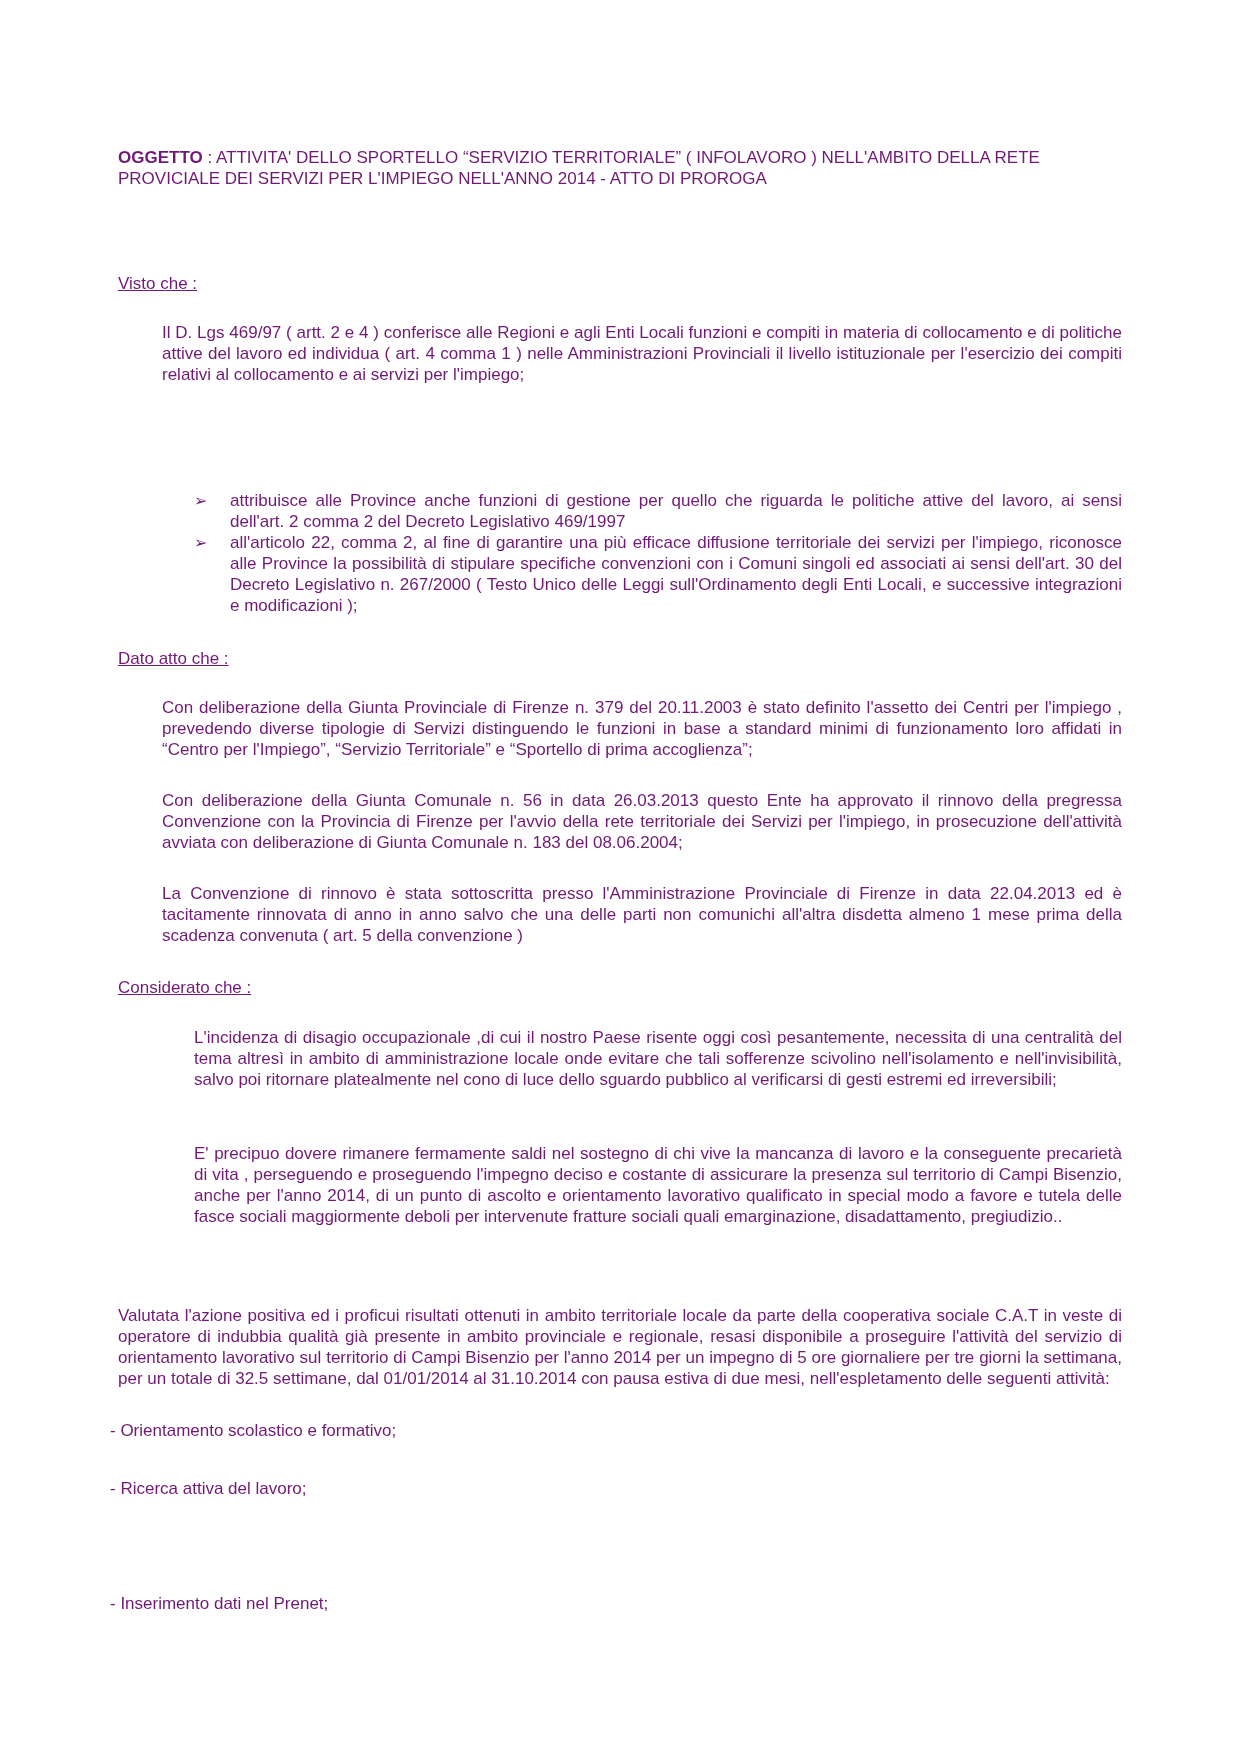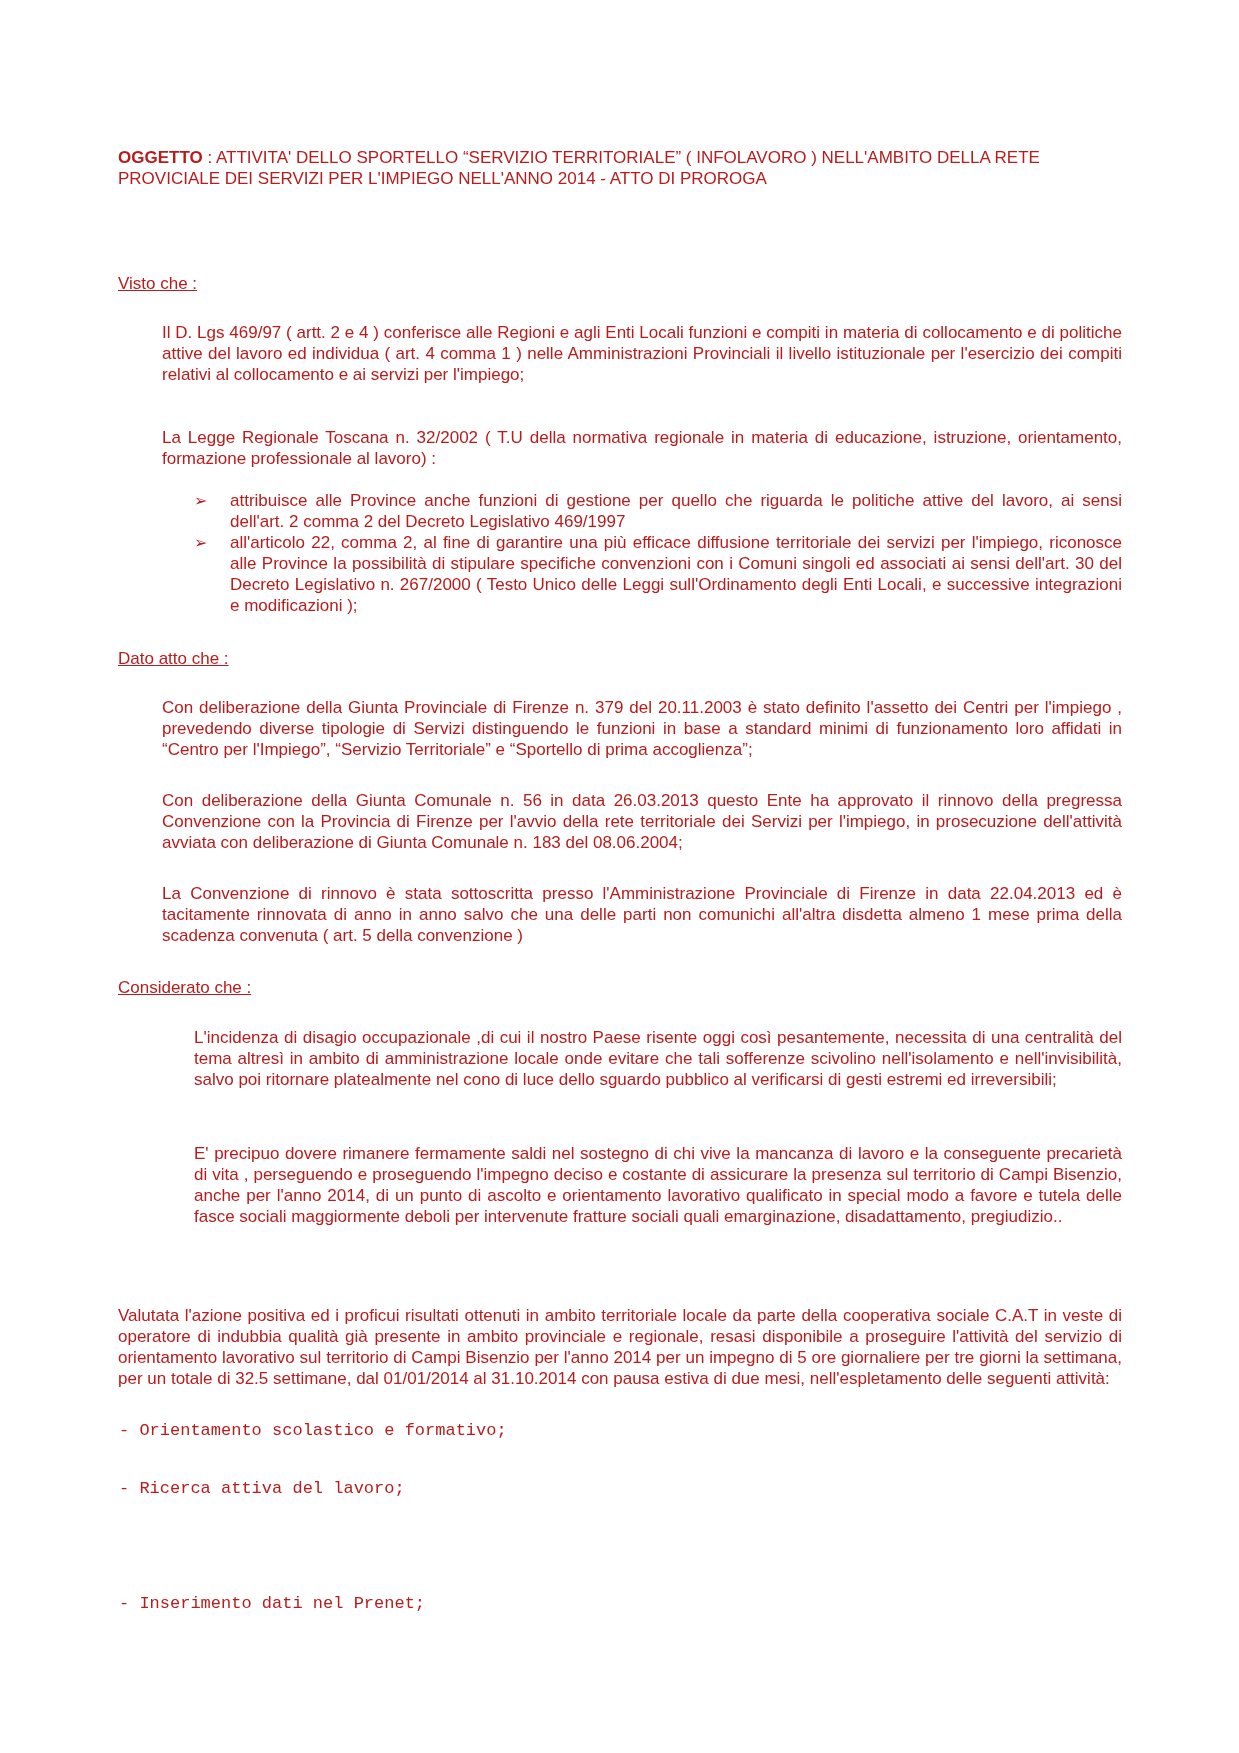--- a/index.html
+++ b/index.html
@@ -1,49 +1,48 @@
 <!DOCTYPE html>
 <html><head>
 <meta charset="utf-8">
 <style>
   html, body { margin: 0; padding: 0; background: #ffffff; }
   body { width: 1239px; height: 1753px; position: relative; overflow: hidden; }
   .page {
     position: absolute; left: 0; top: 0; width: 1239px; height: 1653px;
-    font-family: "Liberation Sans", sans-serif; color: #b91c1c;
+    font-family: "Liberation Sans", sans-serif; color: #701a75;
     font-size: 17px; line-height: 21px;
   }
   .subject { position: absolute; left: 118px; top: 147px; width: 1005px; text-align: left; }
   .subject b { font-weight: bold; }
   .heading { position: absolute; left: 0; width: 1239px; top: 222px; text-align: center; font-weight: bold; }
   .label { position: absolute; left: 118px; text-decoration: underline; }
   .para { position: absolute; text-align: justify; text-align-last: left; }
   .p1 { left: 162px; width: 960px; }
   .p2 { left: 194px; width: 928px; }
   .bullets { position: absolute; left: 194px; width: 928px; margin: 0; padding: 0; list-style: none; }
   .bullets li { position: relative; padding-left: 36px; text-align: justify; text-align-last: left; }
   .bullets .arrow { position: absolute; left: 0; top: 0; font-size: 16px; }
   .full { left: 118px; width: 1004px; margin-top: 23px; }
-  .act { position: absolute; left: 119px; font-family: Liberation Mono, monospace; }
+  .act { position: absolute; left: 110px; }
 </style>
 </head>
 <body>
 
 <div class="page">
 
   <div class="subject">
     <b>OGGETTO</b><span> : ATTIVITA' DELLO SPORTELLO “SERVIZIO TERRITORIALE” ( INFOLAVORO ) NELL'AMBITO DELLA RETE PROVICIALE DEI SERVIZI PER L'IMPIEGO NELL'ANNO 2014 - ATTO DI PROROGA</span>
   </div>
 
 
   <div class="label" style="top:273px;">Visto che :</div>
 
   <div class="para p1" style="top:322px;">Il D. Lgs 469/97 ( artt. 2 e 4 ) conferisce alle Regioni e agli Enti Locali funzioni e compiti in materia di collocamento e di politiche attive del lavoro ed individua ( art. 4 comma 1 ) nelle Amministrazioni Provinciali il livello istituzionale per l'esercizio dei compiti relativi al collocamento e ai servizi per l'impiego;</div>
 
-  <div class="para p1" style="top:427px;">La Legge Regionale Toscana n. 32/2002 ( T.U della normativa regionale in materia di educazione, istruzione, orientamento, formazione professionale al lavoro) :</div>
 
   <ul class="bullets" style="top:490px;">
     <li>
       <span class="arrow">➢</span>
       <span>attribuisce alle Province anche funzioni di gestione per quello che riguarda le politiche attive del lavoro, ai sensi dell'art. 2 comma 2 del Decreto Legislativo 469/1997</span>
     </li>
     <li>
       <span class="arrow">➢</span>
       <span>all'articolo 22, comma 2, al fine di garantire una più efficace diffusione territoriale dei servizi per l'impiego, riconosce alle Province la possibilità di stipulare specifiche convenzioni con i Comuni singoli ed associati ai sensi dell'art. 30 del Decreto Legislativo n. 267/2000 ( Testo Unico delle Leggi sull'Ordinamento degli Enti Locali, e successive integrazioni e modificazioni );</span>
     </li>

